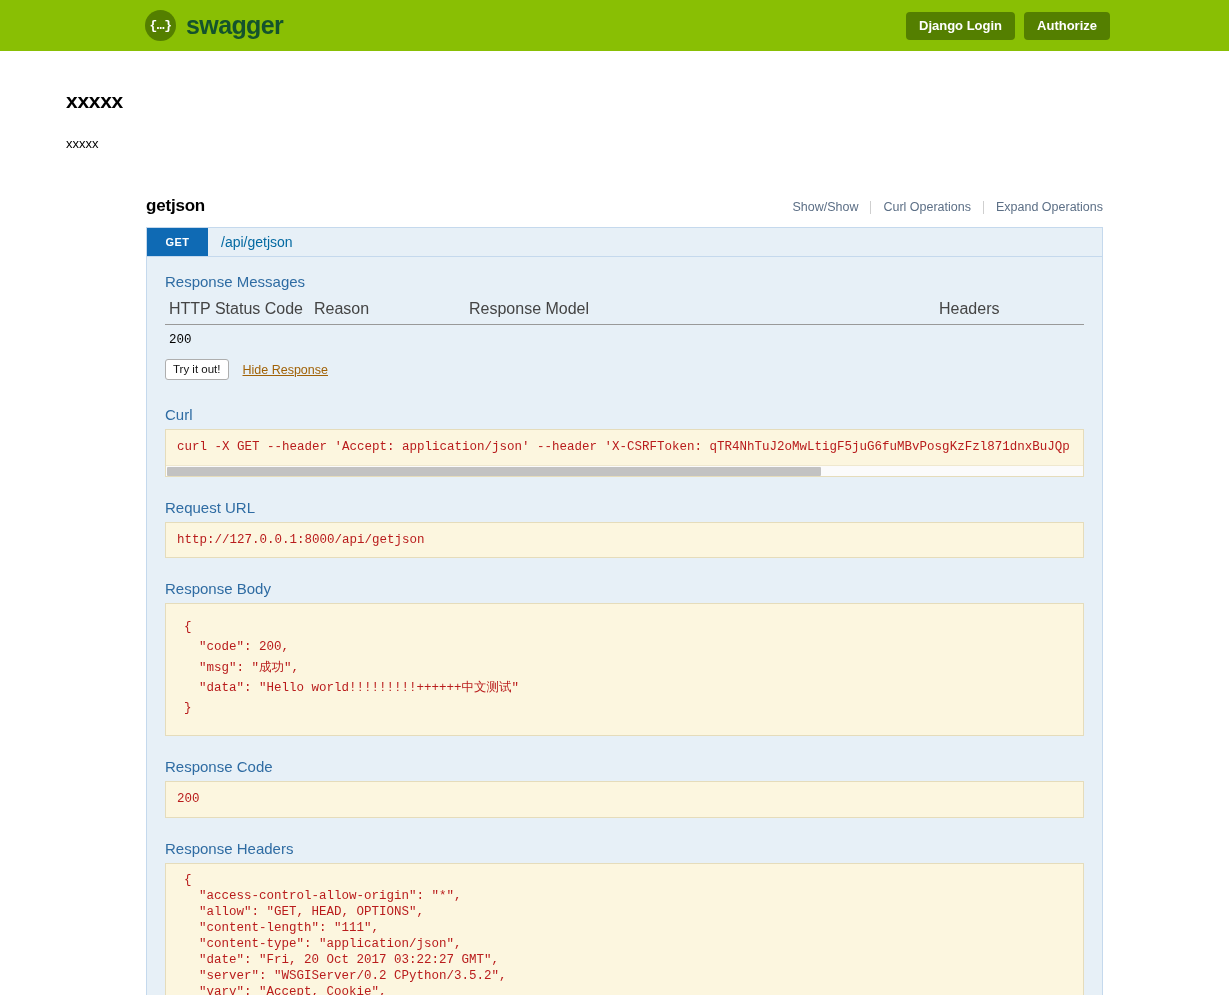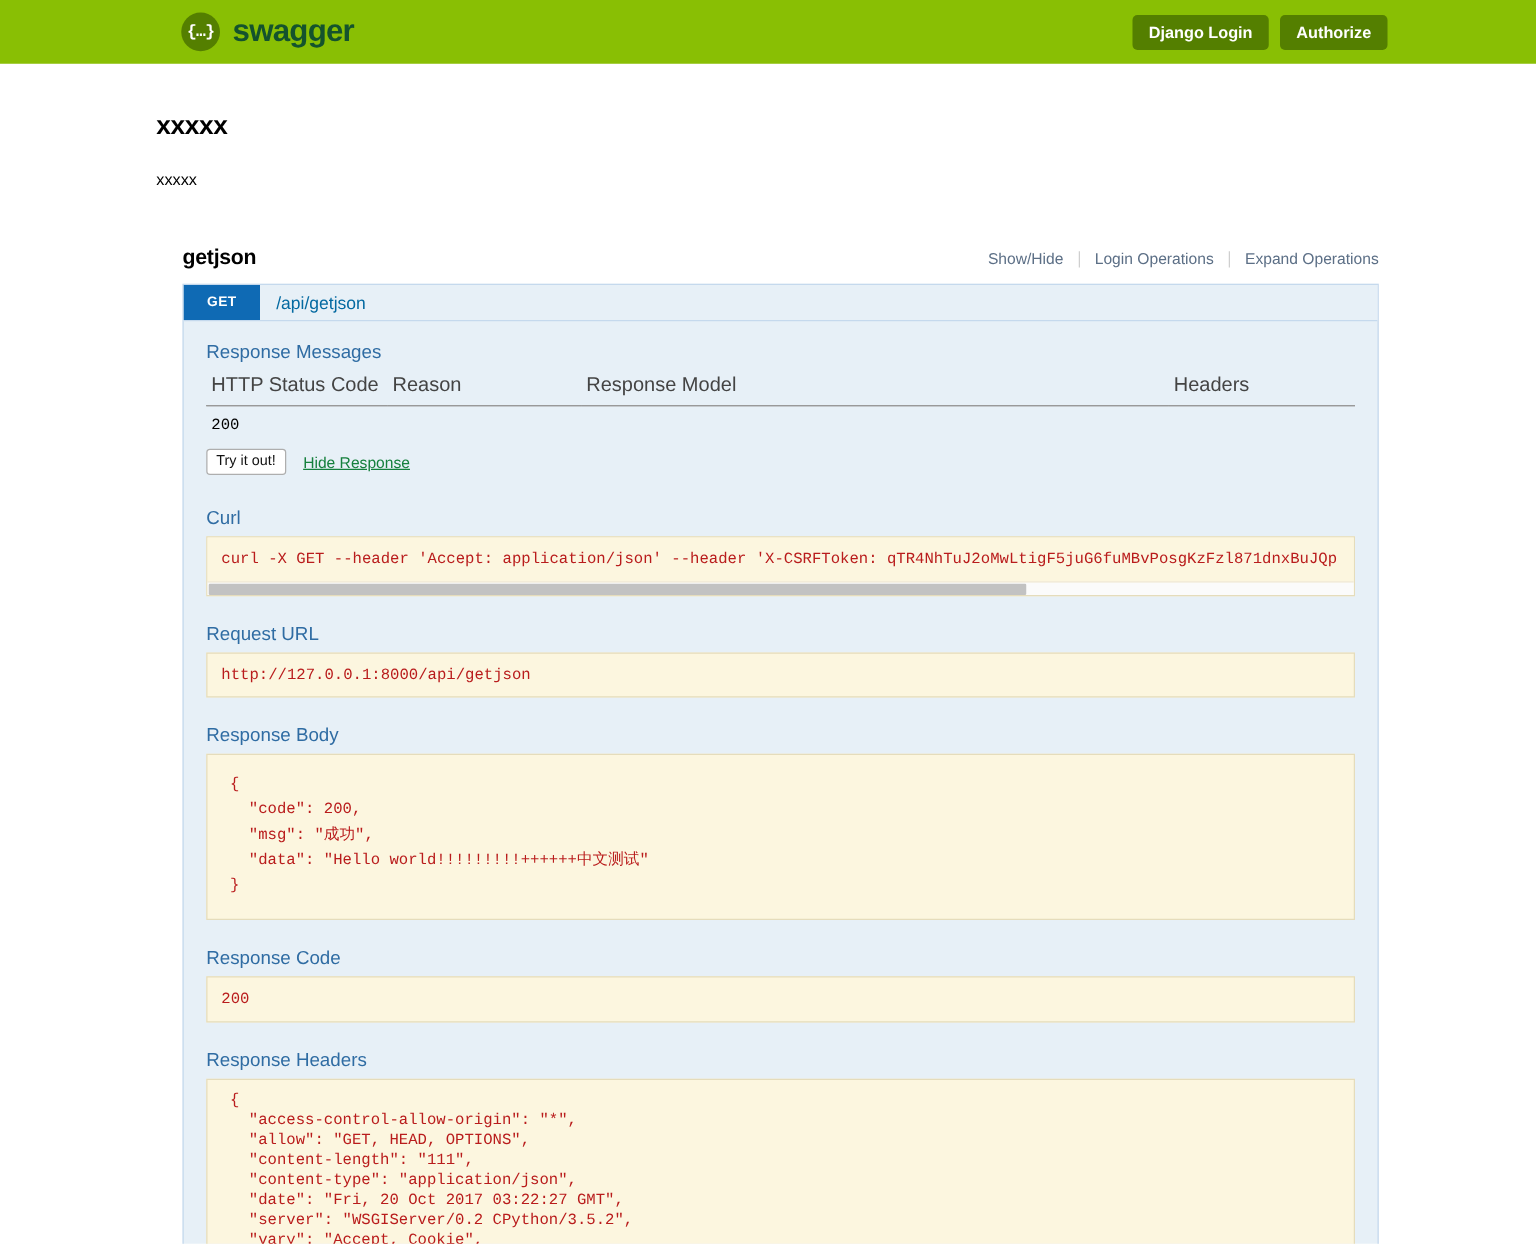--- a/index.html
+++ b/index.html
@@ -42,21 +42,21 @@
     font-weight: bold;
     border: none;
     border-radius: 4px;
     padding: 7px 13px 8px;
     cursor: pointer;
     font-family: "Liberation Sans", sans-serif;
     line-height: 1;
   }
 
   
-  .page-info { padding: 38px 0 0 85px; margin-left: 40px; }
+  .page-info { padding: 38px 0 0 66px; }
   .api-title {
     font-size: 21px;
     font-weight: bold;
     letter-spacing: -0.3px;
     margin: 0 0 4px 0;
     color: #000;
   }
   .api-subtitle {
     font-size: 13px;
     color: #000;
@@ -165,21 +165,21 @@
     border: 1px solid #aeaeae;
     border-radius: 3px;
     font-size: 11.5px;
     padding: 3px 7px 4px;
     cursor: pointer;
     color: #111;
     font-family: "Liberation Sans", sans-serif;
   }
   .hide-resp {
     font-size: 12.5px;
-    color: #15803d;
+    color: #a16207;
     text-decoration: underline;
     cursor: pointer;
   }
 
   
   pre.code {
     background: #fcf6df;
     border: 1px solid #e5dcbb;
     margin: 0;
     padding: 9px 11px;
@@ -224,23 +224,23 @@
 <div class="page-info">
   <h1 class="api-title">xxxxx</h1>
   <p class="api-subtitle">xxxxx</p>
 </div>
 
 <div class="resource">
 
   <div class="resource-head">
     <span class="resource-name">getjson</span>
     <span class="resource-ops">
-      <a>Show/Hide</a>
+      <a>Show/Show</a>
       <span class="sep"></span>
-      <a>Login Operations</a>
+      <a>Curl Operations</a>
       <span class="sep"></span>
       <a>Expand Operations</a>
     </span>
   </div>
 
   <div class="operation">
 
     <div class="op-head">
       <div class="op-method">GET</div>
       <div class="op-path">/api/getjson</div>

